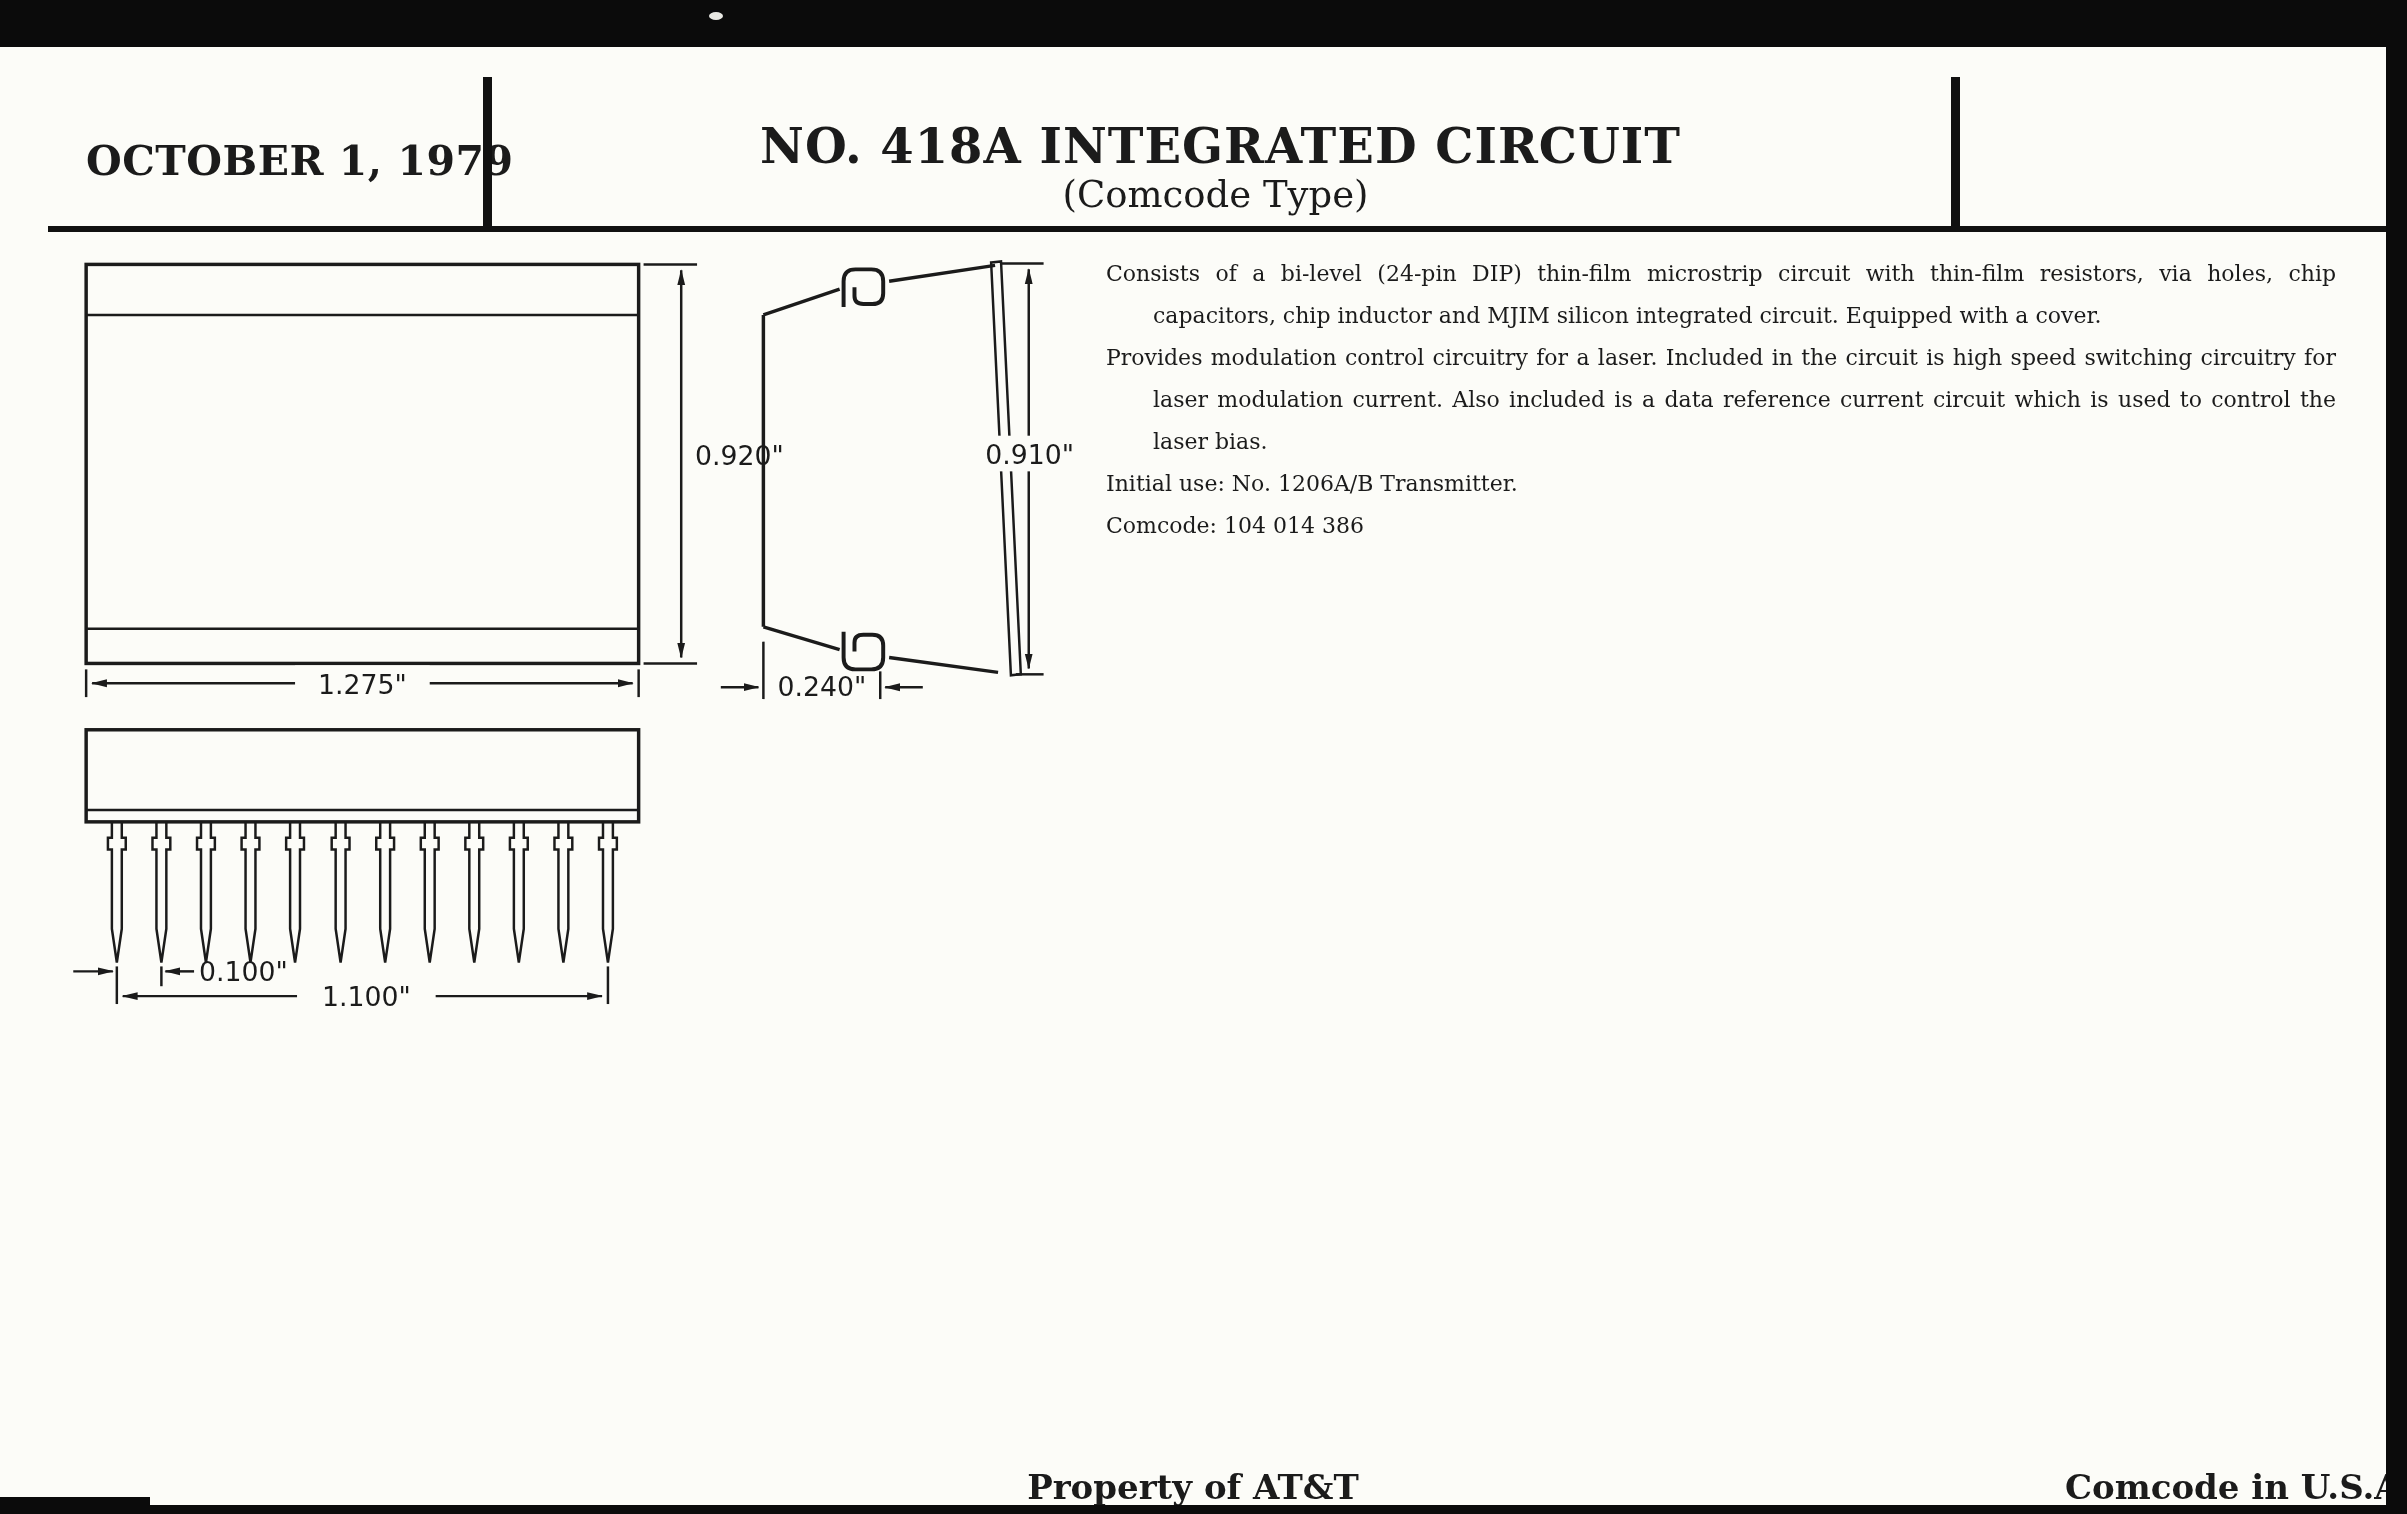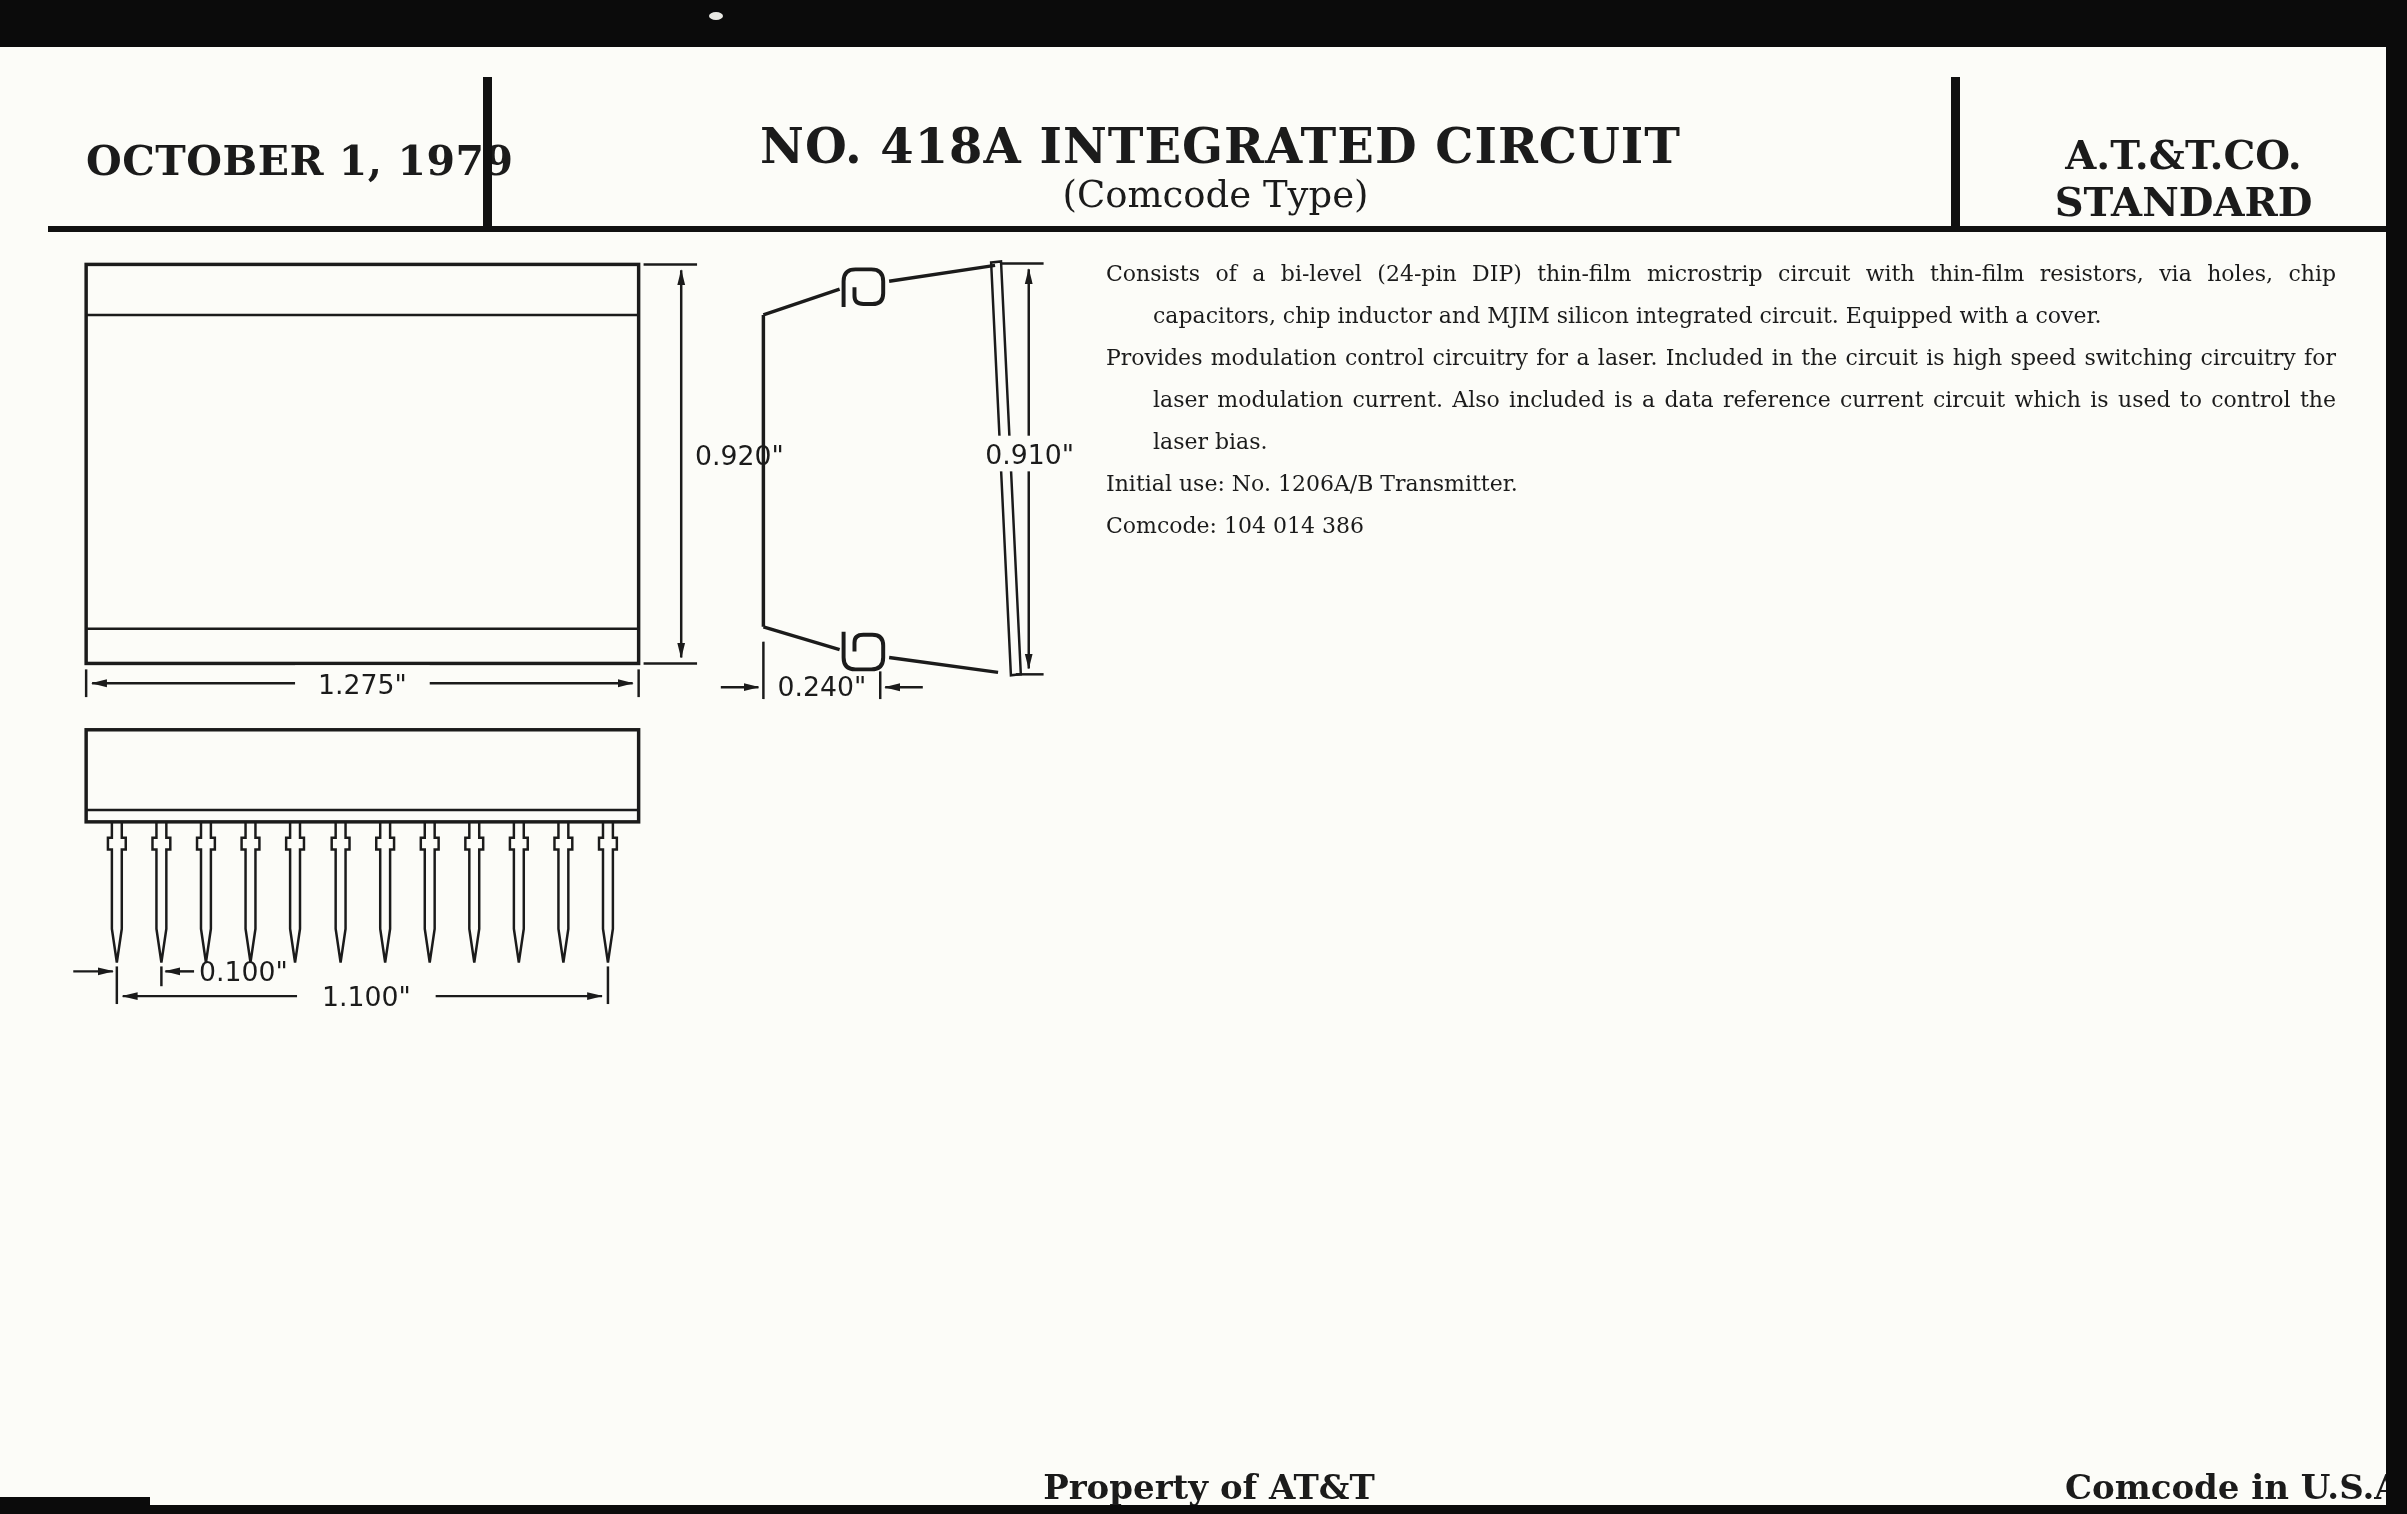--- a/index.html
+++ b/index.html
@@ -40,41 +40,37 @@
   .paperfill{fill:#fcfcf8;}
 
   
   .desc{
     position:absolute;left:1106px;top:244px;width:1230px;
     font-size:22px;line-height:42px;text-align:justify;margin-top:9px;
   }
   .desc p{margin:0;padding-left:47px;text-indent:-47px;}
 
   
-  .ftr-property{position:absolute;left:0;top:1467px;width:2386px;text-align:center;font-size:34px;font-weight:bold;padding-left:16px;}
+  .ftr-property{position:absolute;left:0;top:1467px;width:2386px;text-align:center;font-size:34px;font-weight:bold;}
   .ftr-printed{position:absolute;left:2065px;top:1467px;font-size:34px;font-weight:bold;white-space:nowrap;}
 </style>
 </head>
 <body>
 
 <div class="screen">
 
   <div class="page"></div>
 
   <div class="hdr-date">OCTOBER 1, 1979</div>
   <div class="hdr-div d1"></div>
   <div class="hdr-title-block">
     <div class="hdr-title">NO. 418A INTEGRATED CIRCUIT</div>
     <div class="hdr-subtitle">(Comcode Type)</div>
   </div>
   <div class="hdr-div d2"></div>
-  <div class="hdr-org">
-    <div>A.T.&amp;T.CO.</div>
-    <div>STANDARD</div>
-  </div>
   <div class="hdr-rule"></div>
 
   <svg class="drawing-svg" viewBox="0 0 2432 1530">
     <defs>
       <marker id="arr" viewBox="0 0 16 10" refX="15" refY="5" markerWidth="16" markerHeight="10" markerUnits="userSpaceOnUse" orient="auto-start-reverse">
         <path d="M0 1 L16 5 L0 9 Z" fill="#1b1b1b"></path>
       </marker>
     </defs>
 
     <g>

